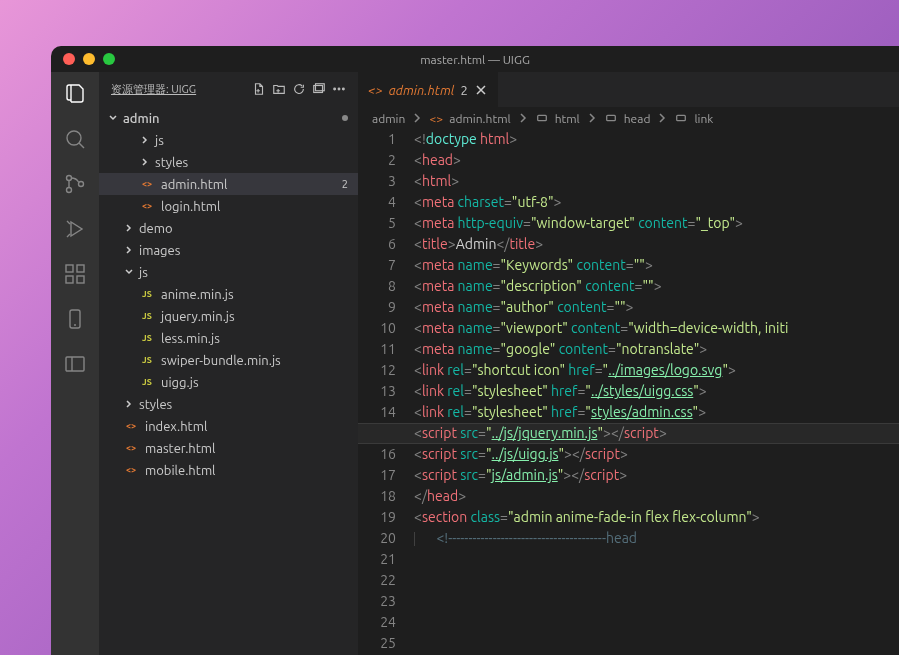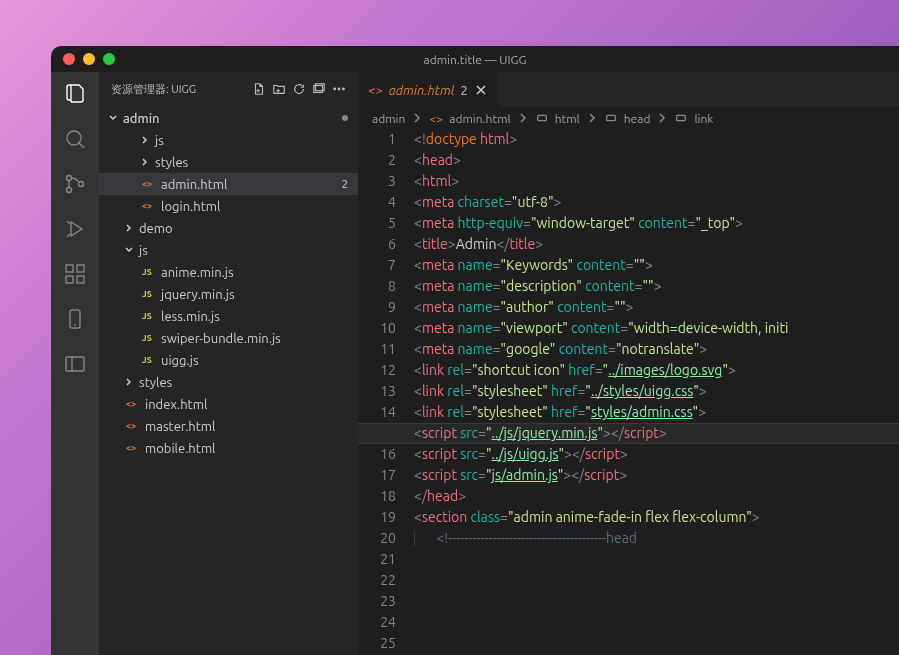--- a/index.html
+++ b/index.html
@@ -8,21 +8,21 @@
 .titlebar { height: 26px; display: flex; align-items: center; padding: 0 12px; position: relative; }
 .traffic { display: flex; gap: 8px; }
 .traffic span { width: 12px; height: 12px; border-radius: 50%; }
 .tc { background: #ff5f57; } .tm { background: #febc2e; } .tx { background: #28c840; }
 .title { position: absolute; left: 50%; transform: translateX(-50%); color: #aaa; font-size: 12px; }
 .body { flex: 1; display: flex; }
 .activitybar { width: 48px; background: #333333; display: flex; flex-direction: column; align-items: center; padding-top: 10px; gap: 18px; }
 .activitybar svg { width: 24px; height: 24px; fill: none; stroke: #858585; stroke-width: 1.4; }
 .activitybar .active svg { stroke: #fff; }
 .sidebar { width: 259px; background: #252526; display: flex; flex-direction: column; }
-.sb-header { height: 35px; display: flex; align-items: center; padding: 0 12px; color: #bbb; font-size: 11px; gap: 6px; }
+.sb-header { height: 35px; display: flex; align-items: center; padding: 0 12px; color: #bbb; font-size: 11px; gap: 6px; text-decoration: underline; }
 .sb-header .label { flex: 1; }
 .sb-header svg { width: 14px; height: 14px; fill: none; stroke: #bbb; stroke-width: 1.3; }
 .tree { flex: 1; font-size: 13px; color: #ccc; }
 .tree-row { display: flex; align-items: center; height: 22px; padding-left: 8px; cursor: pointer; }
 .tree-row.sel { background: #37373d; }
 .tree-row .chev { width: 12px; height: 12px; margin-right: 4px; fill: none; stroke: #ccc; stroke-width: 1.5; }
 .tree-row .ficon { width: 16px; height: 16px; margin-right: 6px; display: inline-flex; align-items: center; justify-content: center; font-size: 9px; font-weight: 700; }
 .folder-root { color: #ccc; font-weight: 500; }
 .folder-root .dot { margin-left: auto; margin-right: 10px; width: 6px; height: 6px; border-radius: 50%; background: #888; }
 .htmlc { color: #e37933; } .jsc { color: #cbcb41; } .badge { margin-left: auto; margin-right: 10px; color: #ccc; font-size: 11px; }
@@ -35,34 +35,34 @@
 .crumbs { height: 22px; display: flex; align-items: center; padding: 0 14px; font-size: 12px; color: #a0a0a0; gap: 6px; }
 .crumbs svg { width: 12px; height: 12px; fill: none; stroke: #888; stroke-width: 1.5; }
 .crumbs .micon { width: 14px; height: 14px; display:inline-flex; align-items:center; justify-content:center; }
 .editor { flex: 1; display: flex; font-family: 'SF Mono', Menlo, Consolas, monospace; font-size: 14px; line-height: 21px; overflow: hidden; }
 .gutter { width: 56px; text-align: right; padding-right: 18px; color: #858585; }
 .gutter .cur { color: #c6c6c6; }
 .code { flex: 1; position: relative; }
 .hl { position: absolute; left: -56px; right: 0; height: 21px; background: #282828; z-index: 0; border: 1px solid #3a3a3a; border-left: none; border-right: none; }
 .code-lines { position: relative; z-index: 1; }
 .ln { white-space: pre; color: #d4d4d4; }
-.p { color: #808080; } .tag { color: #f07178; } .attr { color: #14b8a6; } .str { color: #c3e88d; } .lnk { color: #86efac; text-decoration: underline; } .dt { color: #f97316; } .cm { color: #546e7a; }
+.p { color: #808080; } .tag { color: #f07178; } .attr { color: #14b8a6; } .str { color: #c3e88d; } .lnk { color: #86efac; text-decoration: underline; } .dt { color: #5eead4; } .cm { color: #546e7a; }
 .guide { display:inline-block; width:1px; height:14px; background:#404040; margin-right: 15px; vertical-align: middle; }
 </style>
 </head>
 <body>
 
 <div class="window">
   <div class="titlebar">
     <div class="traffic">
       <span class="tc"></span>
       <span class="tm"></span>
       <span class="tx"></span>
     </div>
-    <div class="title">admin.title — UIGG</div>
+    <div class="title">master.html — UIGG</div>
   </div>
   <div class="body">
     <div class="activitybar">
       <div class="active"><svg viewBox="0 0 24 24">
             <path d="M8 3h8l4 4v11a2 2 0 0 1-2 2H8M8 3H6a2 2 0 0 0-2 2v11a2 2 0 0 0 2 2h2M8 3v17"></path>
           </svg></div>
       <div><svg viewBox="0 0 24 24">
             <circle cx="11" cy="11" r="7"></circle>
             <path d="m21 21-5-5"></path>
           </svg></div>
@@ -141,20 +141,26 @@
             </div>
             <div class="tree-row in2">
               <span class="ficon htmlc">&lt;&gt;</span>
               <span>login.html</span>
             </div>
             <div class="tree-row in1">
               <svg class="chev" viewBox="0 0 12 12">
                 <path d="M4 3l3 3-3 3"></path>
               </svg>
               <span>demo</span>
+            </div>
+            <div class="tree-row in1">
+              <svg class="chev" viewBox="0 0 12 12">
+                <path d="M4 3l3 3-3 3"></path>
+              </svg>
+              <span>images</span>
             </div>
             <div class="tree-row in1">
               <svg class="chev" viewBox="0 0 12 12">
                 <path d="M3 4l3 3 3-3"></path>
               </svg>
               <span>js</span>
             </div>
             <div class="tree-row in2">
               <span class="ficon jsc">JS</span>
               <span>anime.min.js</span>

